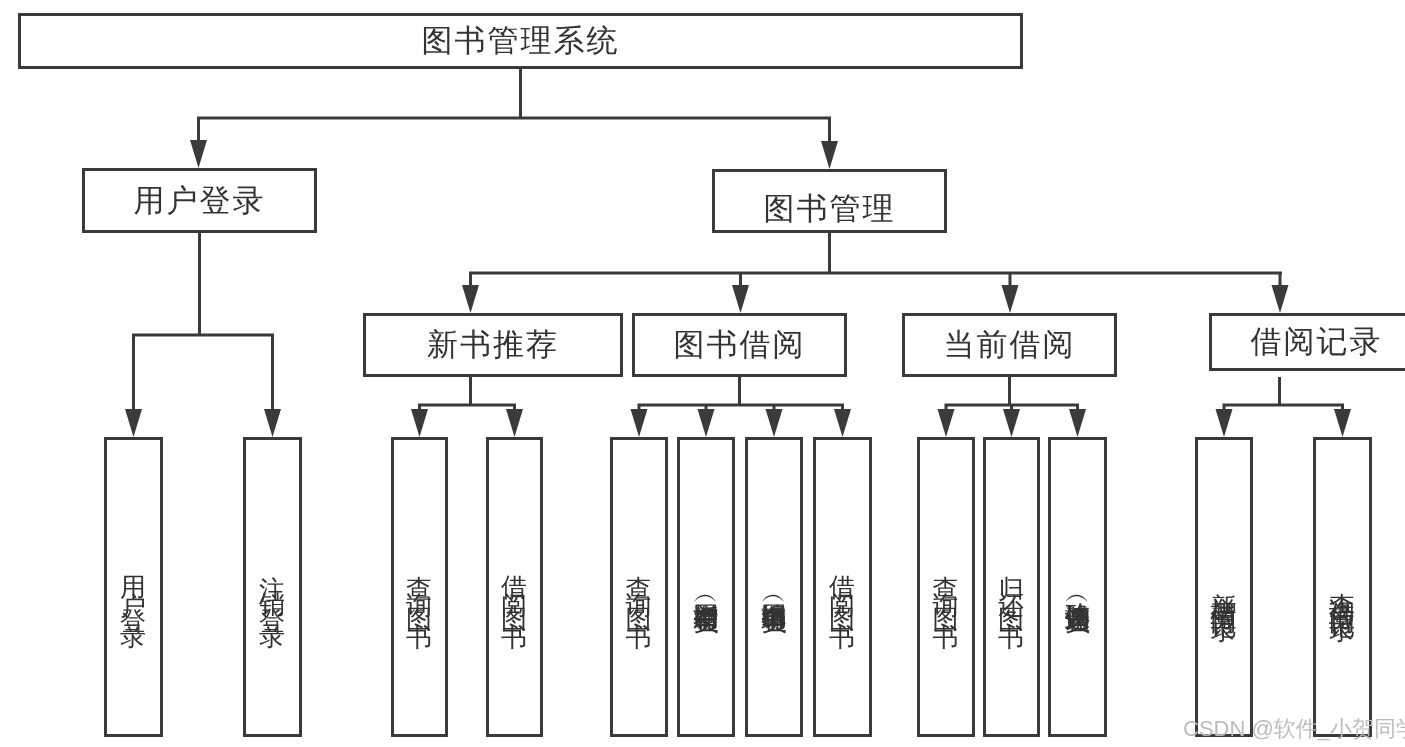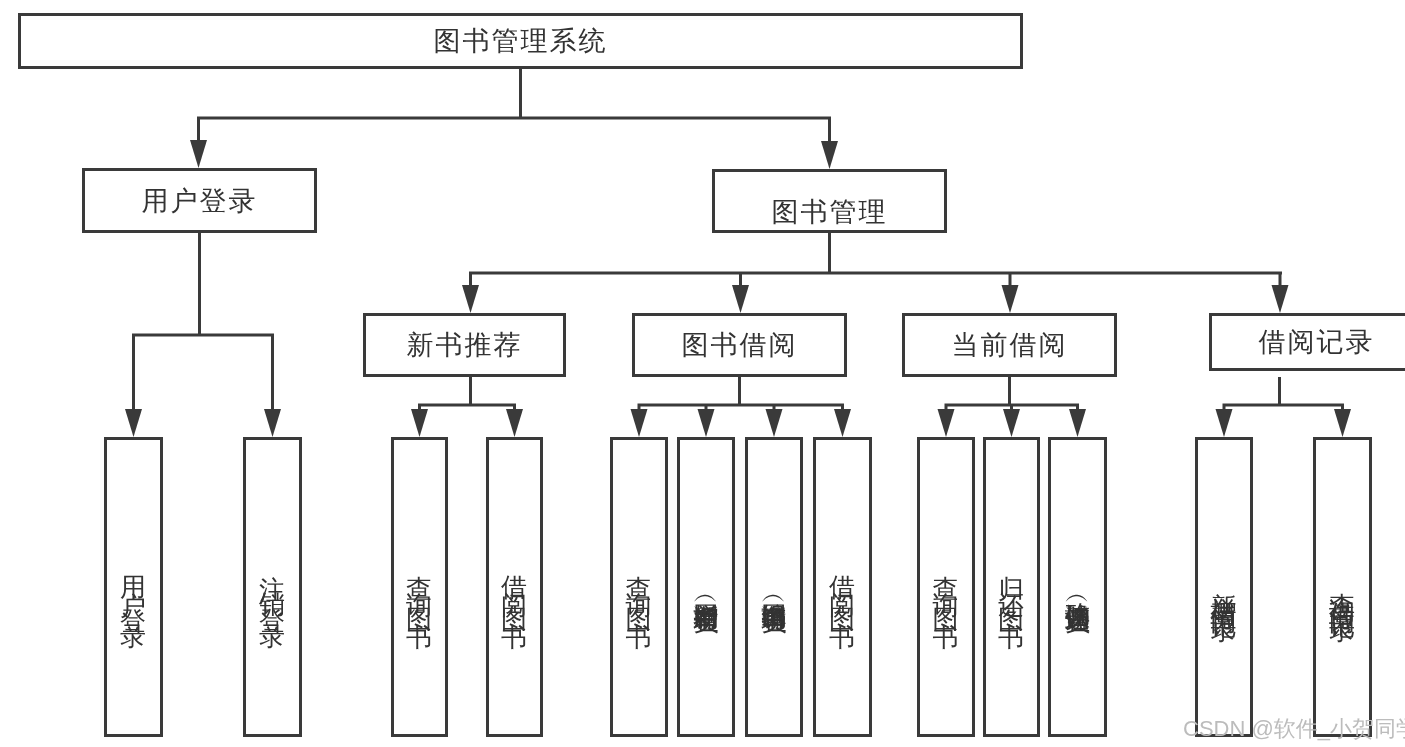--- a/index.html
+++ b/index.html
@@ -7,21 +7,21 @@
     position:relative;width:1405px;height:747px;background:#ffffff;overflow:hidden;
     font-family:"Liberation Sans","DejaVu Sans",sans-serif;color:#333333;
   }
   #edges{position:absolute;left:0;top:0;width:1405px;height:747px;}
   #edges path{stroke:#3a3a3a;stroke-width:3;fill:none;}
   #edges polygon{fill:#3a3a3a;stroke:none;}
   .node{
     position:absolute;box-sizing:border-box;border:3px solid #3a3a3a;background:#ffffff;
     display:flex;align-items:center;justify-content:center;
   }
-  .hnode{font-size:27px;letter-spacing:2px;white-space:nowrap;}
+  .hnode{font-size:31px;letter-spacing:2px;white-space:nowrap;}
   .vnode{top:437px;height:300px;}
   .vtext{writing-mode:vertical-rl;text-orientation:mixed;font-size:26px;line-height:1;}
   .vs{letter-spacing:16px;}
   .vm{letter-spacing:5px;}
   .vl{letter-spacing:1px;font-size:25px;}
   .watermark{
     position:absolute;left:1183px;top:714px;font-size:22px;color:#bcbcbc;
     white-space:nowrap;z-index:5;font-weight:400;
   }
 </style>
@@ -77,21 +77,21 @@
     <span>图书管理系统</span>
   </div>
 
   <div class="node hnode" style="left:82px;top:168px;width:235px;height:65px;">
     <span>用户登录</span>
   </div>
   <div class="node hnode" style="left:712px;top:169px;width:235px;height:64px;align-items:flex-end;">
     <span>图书管理</span>
   </div>
 
-  <div class="node hnode" style="left:363px;top:313px;width:203px;height:64px;">
+  <div class="node hnode" style="left:363px;top:313px;width:260px;height:64px;">
     <span>新书推荐</span>
   </div>
   <div class="node hnode" style="left:632px;top:313px;width:215px;height:64px;">
     <span>图书借阅</span>
   </div>
   <div class="node hnode" style="left:902px;top:313px;width:215px;height:64px;justify-content:center;">
     <span>当前借阅</span>
   </div>
   <div class="node hnode" style="left:1172px;top:313px;width:215px;height:58px;margin-left:37px;">
     <span>借阅记录</span>

